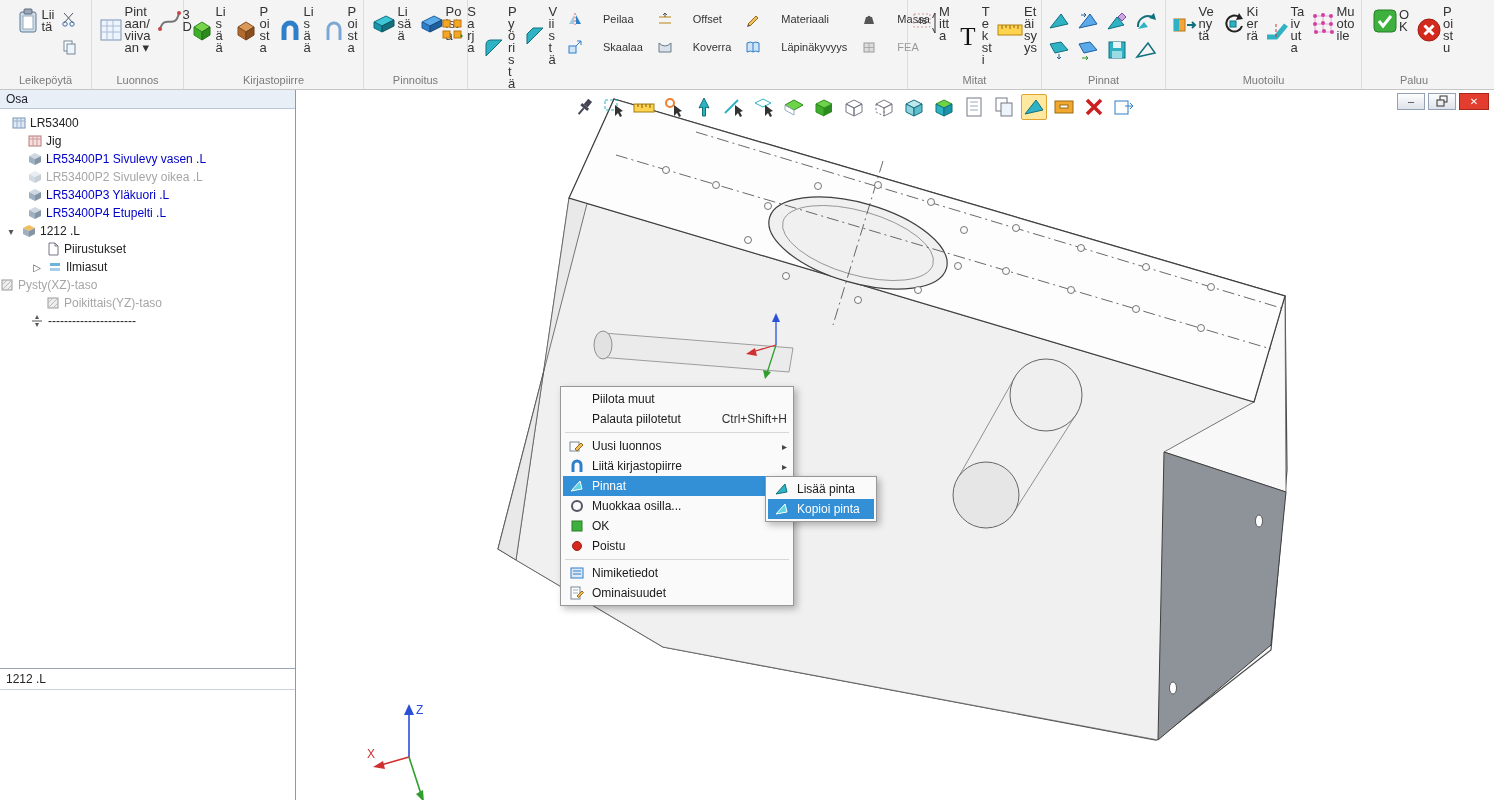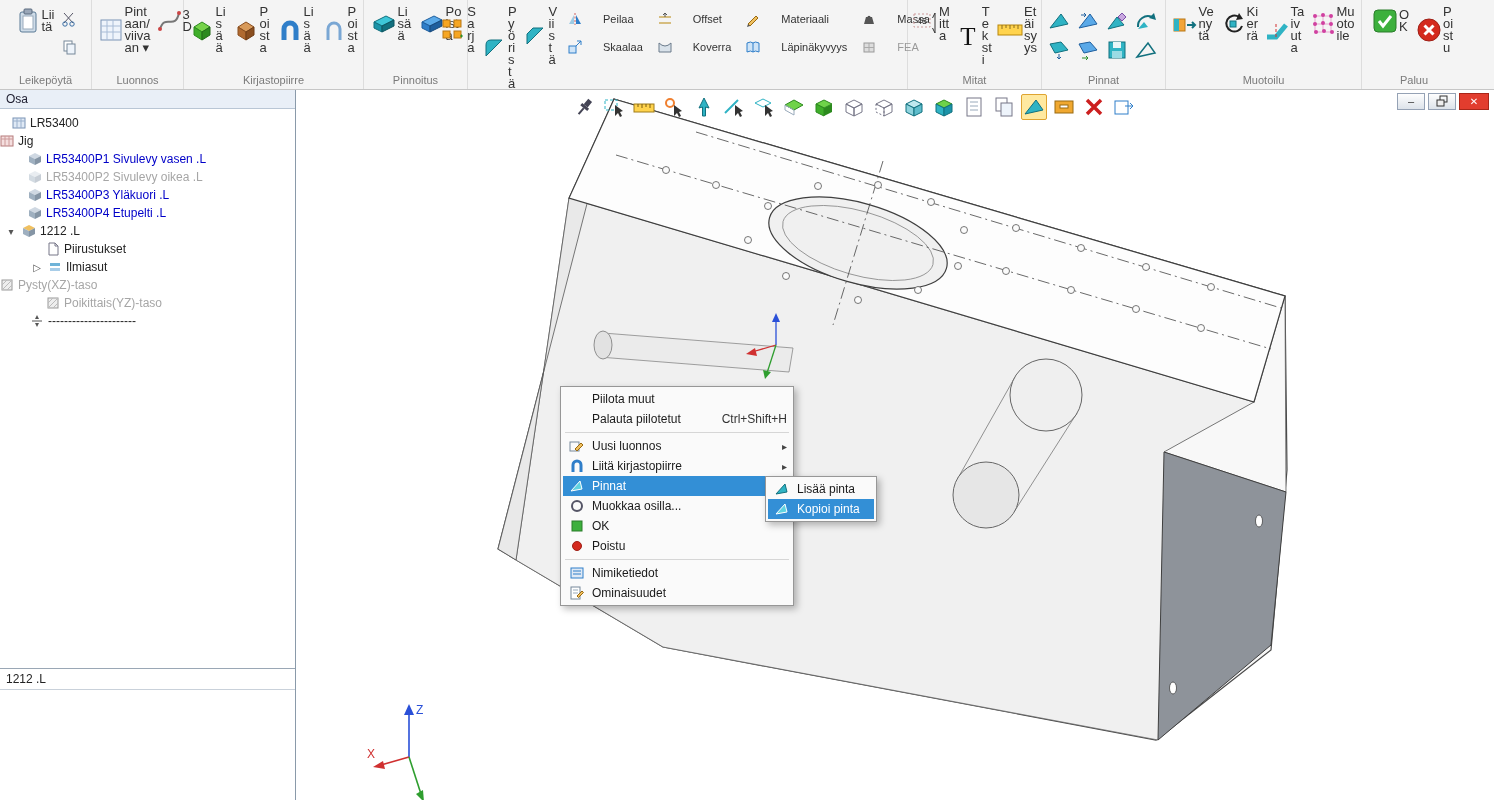--- a/index.html
+++ b/index.html
@@ -483,21 +483,21 @@
     <div id="tree">
       <div class="trow" style="padding-left:12px">
         <span class="ticon">
             <svg width="14" height="14">
               <rect x="1" y="2" width="12" height="10" fill="#dfe9f5" stroke="#7a93b5"></rect>
               <path d="M1 5h12M5 2v10M9 2v10" stroke="#9ab0cc"></path>
             </svg>
           </span>
         <span class="tlabel">LR53400</span>
       </div>
-      <div class="trow" style="">
+      <div class="trow" style="padding-left:28px">
         <span class="ticon">
             <svg width="14" height="14">
               <rect x="1" y="2" width="12" height="10" fill="#f5dfdf" stroke="#b57a7a"></rect>
               <path d="M1 5h12M5 2v10M9 2v10" stroke="#cc9a9a"></path>
             </svg>
           </span>
         <span class="tlabel">Jig</span>
       </div>
       <div class="trow" style="padding-left:28px">
         <span class="ticon">

